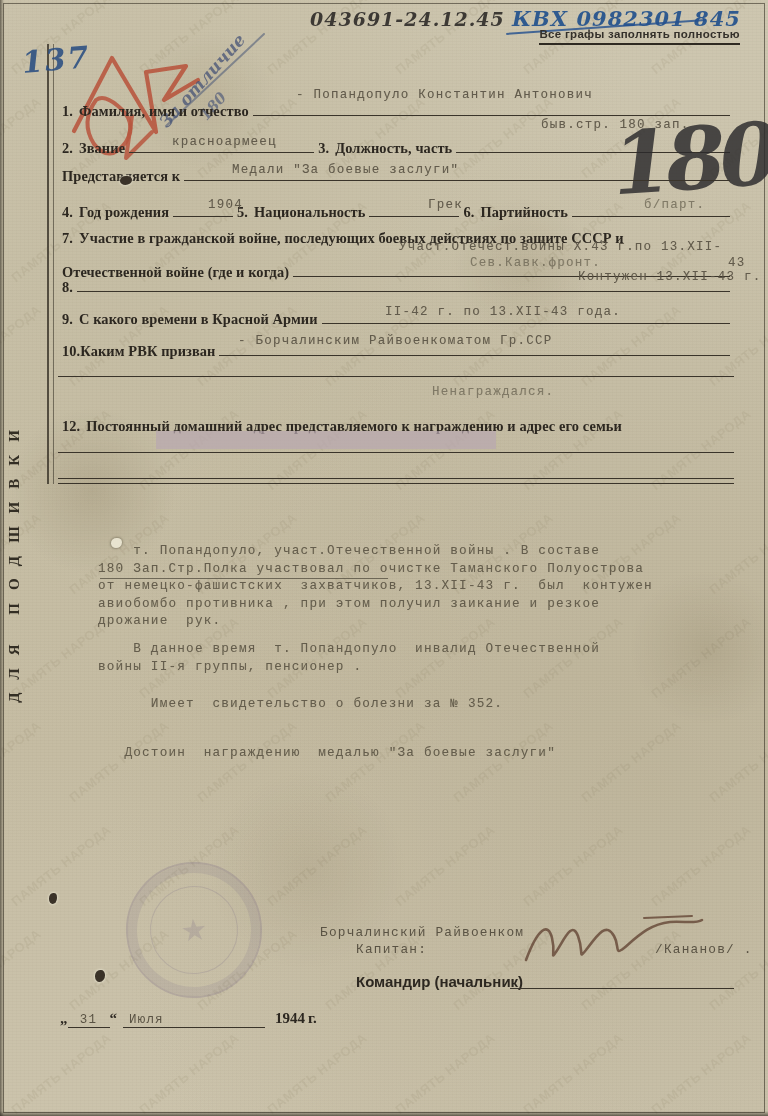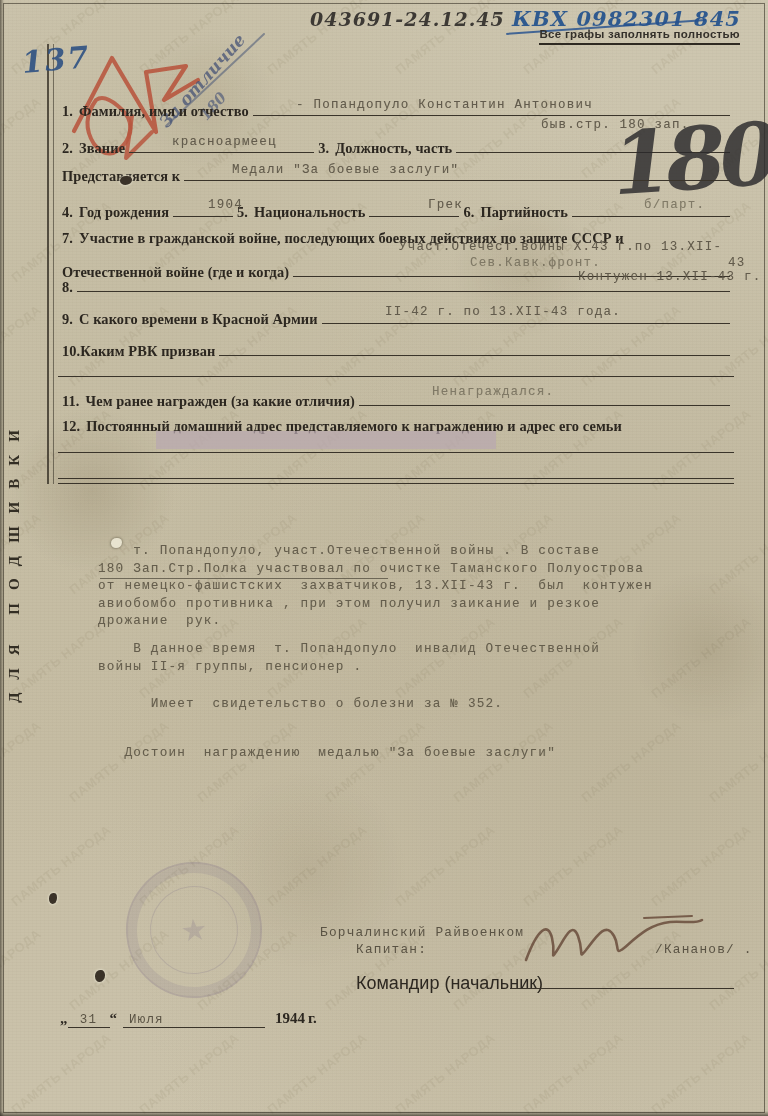--- a/index.html
+++ b/index.html
@@ -202,22 +202,22 @@
     font-family: "Liberation Mono", "DejaVu Sans Mono", monospace;
     font-size: 12.8px;
     letter-spacing: 1.2px;
     color: #5a5344;
     white-space: nowrap;
     text-align: center;
   }
   .sig-print {
     position: absolute;
     font-family: "Liberation Sans", sans-serif;
-    font-size: 18px;
-    font-weight: 400;
+    font-size: 15px;
+    font-weight: 700;
     color: #2c2720;
     white-space: nowrap;
   }
   .date-row {
     position: absolute;
     font-family: "Liberation Serif", serif;
     font-size: 15px;
     font-weight: 700;
     color: #2c2720;
     display: flex;
@@ -457,21 +457,21 @@
   <svg class="red-mark" style="left:160px; top:30px; opacity:.55;" width="110" height="100" viewBox="0 0 110 100">
     <path d="M104 4 L6 96" stroke="#4a5878" stroke-width="2" fill="none" stroke-linecap="round"></path>
   </svg>
 
 
   <div class="row" style="left:62px; top:98px; width:672px;">
     <span class="lbl">1.</span>
     <span class="lbl" style="margin-left:6px;">Фамилия, имя и отчество</span>
     <span class="fill flexible"></span>
   </div>
-  <div class="typed" style="left:296px; top:98px;">- Попандопуло  Константин  Антонович</div>
+  <div class="typed" style="left:296px; top:88px;">- Попандопуло  Константин  Антонович</div>
 
   <div class="row" style="left:62px; top:135px; width:672px;">
     <span class="lbl">2.</span>
     <span class="lbl" style="margin-left:6px;">Звание</span>
     <span class="fill" style="width:185px;"></span>
     <span class="lbl">3.</span>
     <span class="lbl" style="margin-left:6px;">Должность, часть</span>
     <span class="fill flexible"></span>
   </div>
   <div class="typed" style="left:172px; top:135px;">красноармеец</div>
@@ -523,28 +523,24 @@
     <span class="lbl" style="margin-left:6px;">С какого времени в Красной Армии</span>
     <span class="fill flexible"></span>
   </div>
   <div class="typed" style="left:385px; top:305px;">II-42 г. по 13.XII-43 года.</div>
 
   <div class="row" style="left:62px; top:338px; width:672px;">
     <span class="lbl">10.</span>
     <span class="lbl" style="margin-left:0;">Каким РВК призван</span>
     <span class="fill flexible"></span>
   </div>
+  <div class="typed" style="left:238px; top:334px;">- Борчалинским Райвоенкоматом Гр.ССР</div>
 
   <div class="uline" style="left:58px; top:376px; width:676px;"></div>
 
-  <div class="row" style="left:62px; top:388px; width:672px;">
-    <span class="lbl">11.</span>
-    <span class="lbl" style="margin-left:6px;">Чем ранее награжден (за какие отличия)</span>
-    <span class="fill flexible"></span>
-  </div>
   <div class="typed faint" style="left:432px; top:385px;">Ненаграждался.</div>
 
   <div class="row" style="left:62px; top:418px;">
     <span class="lbl">12.</span>
     <span class="lbl" style="margin-left:6px;">Постоянный домашний адрес представляемого к награждению и адрес его семьи</span>
   </div>
   <div class="redaction" style="left:156px; top:431px; width:340px; height:18px;"></div>
   <div class="uline" style="left:58px; top:452px; width:676px;"></div>
   <div class="uline" style="left:58px; top:478px; width:676px;"></div>
   <div class="uline" style="left:58px; top:483px; width:676px;"></div>

